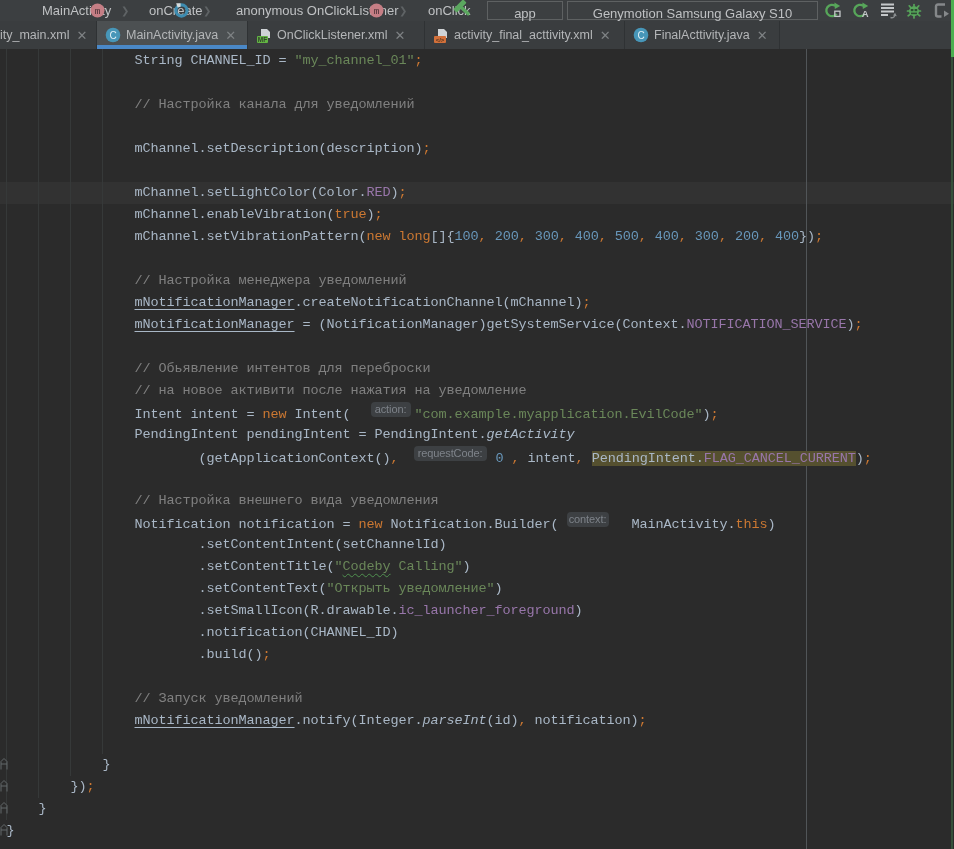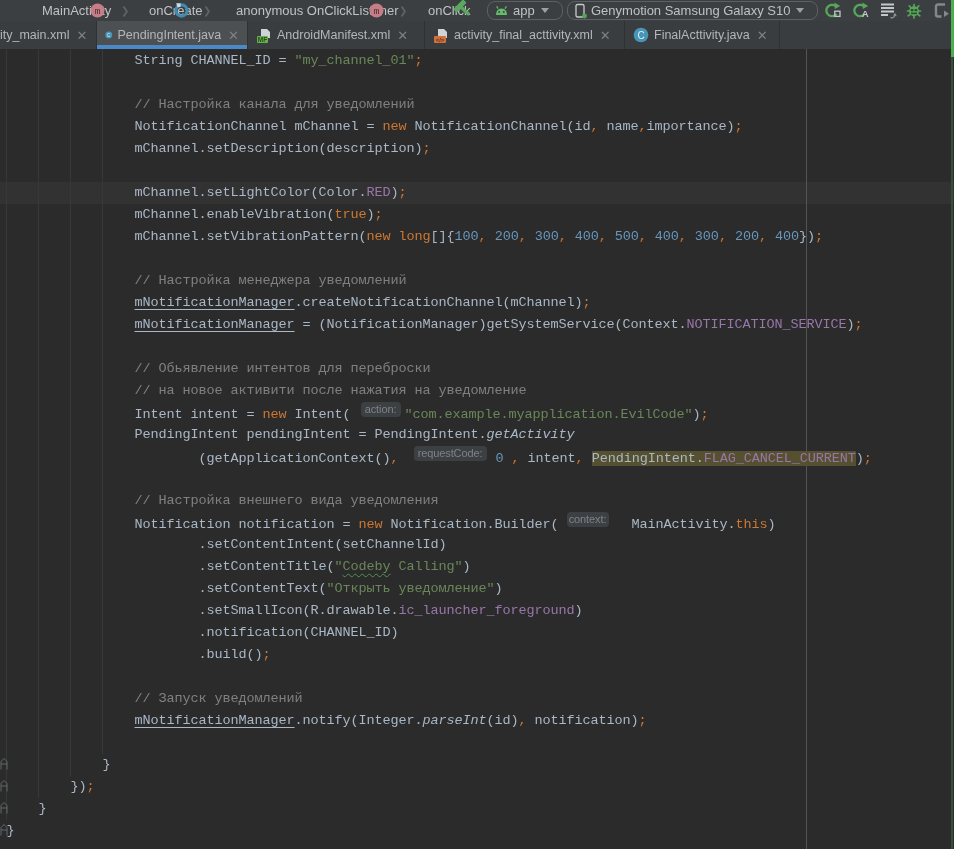--- a/index.html
+++ b/index.html
@@ -1,22 +1,22 @@
 <!DOCTYPE html>
 <html><head><meta charset="utf-8">
 <style>
 * { margin:0; padding:0; box-sizing:content-box; }
 html,body { width:954px; height:849px; overflow:hidden; background:#2B2B2B; }
 .abs { position:absolute; }
 #toolbar { position:absolute; left:0; top:0; width:954px; height:21px; background:#3C3F41;
   font-family:"Liberation Sans", sans-serif; font-size:13px; color:#BFC1C3; }
 #toolbar .bc { position:absolute; top:2px; line-height:17px; white-space:nowrap;margin-left:40px; }
 .sep { color:#5F6365; font-size:10px; top:4px; }
-.combo { position:absolute; top:1px; height:17px; border:1px solid #5E6162; border-radius:8px;
-  display:flex; align-items:center; padding:0 6px; gap:4px; color:#BFC1C3; font-size:13px; }
+.combo { position:absolute; top:1px; height:17px; border:1px solid #5E6162; border-radius:0;
+  display:flex; align-items:center; padding:0 6px; gap:4px; color:#BFC1C3; font-size:13px;flex-direction:column; }
 .caret-down { width:0;height:0;border-left:4px solid transparent;border-right:4px solid transparent;
   border-top:5px solid #9DA0A2; margin-left:2px; }
 #tabbar { position:absolute; left:0; top:21px; width:954px; height:28px; background:#3A3D3F; }
 .tab { position:absolute; top:0; height:28px; display:flex; align-items:center; box-sizing:border-box;
   font-family:"Liberation Sans", sans-serif; font-size:12.5px; color:#B4B6B8; gap:5px;
   padding:0 8px; border-right:1px solid #2F3234; }
 .tab .x { color:#7E8284; font-size:13px; margin-left:2px; }
 .tab.sel { background:#4C5052; }
 .tab.sel:after { content:""; position:absolute; left:0; right:0; bottom:0; height:4px; background:#4A88C7; }
 #editor { position:absolute; left:0; top:49px; width:954px; height:800px; background:#2B2B2B;
@@ -123,30 +123,30 @@
 <path d="M11 8.5 L16 11.8 L11 15.1 Z" fill="#85888A"></path>
 </svg>
 </div>
 <div id="tabbar">
   <div class="tab" style="left:0;width:97px;padding:0 6px 0 0">ity_main.xml<span class="x">✕</span></div>
   <div class="tab sel" style="left:97px;width:151px">
       <svg width="16" height="16" viewBox="0 0 16 16" style="vertical-align:-3px">
 <circle cx="8" cy="8" r="7.3" fill="#4796B8"></circle>
 <text x="8" y="12" font-family="Liberation Sans, sans-serif" font-size="10" fill="#DFEFF5" text-anchor="middle">C</text>
 </svg>
-      <span>PendingIntent.java</span>
+      <span>MainActivity.java</span>
       <span class="x">✕</span>
     </div>
   <div class="tab" style="left:248px;width:177px">
       <svg width="16" height="17" viewBox="0 0 16 17" style="vertical-align:-3px">
 <path d="M5 2 h6 l3 3 v6 h-9 Z" fill="#CFD3D6"></path>
 <rect x="1" y="9" width="11" height="7" rx="1" fill="#62B543"></rect>
 <text x="6.5" y="15" font-family="Liberation Sans, sans-serif" font-size="6.5" font-weight="bold" fill="#34442E" text-anchor="middle">MF</text>
 </svg>
-      <span>AndroidManifest.xml</span>
+      <span>OnClickListener.xml</span>
       <span class="x">✕</span>
     </div>
   <div class="tab" style="left:425px;width:200px">
       <svg width="16" height="17" viewBox="0 0 16 17" style="vertical-align:-3px">
 <path d="M5 2 h6 l3 3 v6 h-9 Z" fill="#CFD3D6"></path>
 <rect x="1" y="9" width="12" height="7" rx="1" fill="#D2703A"></rect>
 <text x="7" y="14.5" font-family="Liberation Sans, sans-serif" font-size="6" font-weight="bold" fill="#54351F" text-anchor="middle">&lt;/&gt;</text>
 </svg>
       <span>activity_final_acttivity.xml</span>
       <span class="x">✕</span>
@@ -163,31 +163,30 @@
 <div id="editor">
   <div id="caretrow"></div>
 <div class="abs" style="left:6px;top:0;width:1px;height:771px;background:#363939"></div>
 <div class="abs" style="left:38px;top:0;width:1px;height:749px;background:#363939"></div>
 <div class="abs" style="left:70px;top:0;width:1px;height:727px;background:#363939"></div>
 <div class="abs" style="left:102px;top:0;width:1px;height:705px;background:#363939"></div>
 
   <div id="margin"></div>
 <div class="cl" style="top:1px">                String CHANNEL_ID = <span class="str">"my_channel_01"</span><span class="kw">;</span></div>
 <div class="cl" style="top:45px">                <span class="cm">// Настройка канала для уведомлений</span></div>
-<div class="cl" style="top:67px">                NotificationChannel mChannel = <span class="kw">new</span> NotificationChannel(id<span class="kw">,</span> name<span class="kw">,</span>importance)<span class="kw">;</span></div>
 <div class="cl" style="top:89px">                mChannel.setDescription(description)<span class="kw">;</span></div>
 <div class="cl" style="top:133px">                mChannel.setLightColor(Color.<span class="pur">RED</span>)<span class="kw">;</span></div>
 <div class="cl" style="top:155px">                mChannel.enableVibration(<span class="kw">true</span>)<span class="kw">;</span></div>
 <div class="cl" style="top:177px">                mChannel.setVibrationPattern(<span class="kw">new</span> <span class="kw">long</span>[]{<span class="num">100</span><span class="kw">,</span> <span class="num">200</span><span class="kw">,</span> <span class="num">300</span><span class="kw">,</span> <span class="num">400</span><span class="kw">,</span> <span class="num">500</span><span class="kw">,</span> <span class="num">400</span><span class="kw">,</span> <span class="num">300</span><span class="kw">,</span> <span class="num">200</span><span class="kw">,</span> <span class="num">400</span>})<span class="kw">;</span></div>
 <div class="cl" style="top:221px">                <span class="cm">// Настройка менеджера уведомлений</span></div>
 <div class="cl" style="top:243px">                <span class="und">mNotificationManager</span>.createNotificationChannel(mChannel)<span class="kw">;</span></div>
 <div class="cl" style="top:265px">                <span class="und">mNotificationManager</span> = (NotificationManager)getSystemService(Context.<span class="pur">NOTIFICATION_SERVICE</span>)<span class="kw">;</span></div>
 <div class="cl" style="top:309px">                <span class="cm">// Обьявление интентов для переброски</span></div>
 <div class="cl" style="top:331px">                <span class="cm">// на новое активити после нажатия на уведомление</span></div>
-<div class="cl" style="top:353px">                Intent intent = <span class="kw">new</span> Intent(<span class="chip" style="width:40px;margin-left:10px;margin-right:4px">action:</span><span class="str">"com.example.myapplication.EvilCode"</span>)<span class="kw">;</span></div>
+<div class="cl" style="top:353px">                Intent intent = <span class="kw">new</span> Intent(<span class="chip" style="width:40px;margin-left:20px;margin-right:4px">action:</span><span class="str">"com.example.myapplication.EvilCode"</span>)<span class="kw">;</span></div>
 <div class="cl" style="top:375px">                PendingIntent pendingIntent = PendingIntent.<span class="itg">getActivity</span></div>
 <div class="cl" style="top:397px">                        (getApplicationContext()<span class="kw">,</span> <span class="chip" style="width:73px;margin-left:7px;margin-right:9px">requestCode:</span><span class="num">0</span> <span class="kw">,</span> intent<span class="kw">,</span> <span class="hl">PendingIntent.<span class="pur">FLAG_CANCEL_CURRENT</span></span>)<span class="kw">;</span></div>
 <div class="cl" style="top:441px">                <span class="cm">// Настройка внешнего вида уведомления</span></div>
 <div class="cl" style="top:463px">                Notification notification = <span class="kw">new</span> Notification.Builder(<span class="chip" style="width:42px;margin-left:8px;margin-right:15px">context:</span> MainActivity.<span class="kw">this</span>)</div>
 <div class="cl" style="top:485px">                        .setContentIntent(setChannelId)</div>
 <div class="cl" style="top:507px">                        .setContentTitle(<span class="str">"</span><span class="sq">Codeby</span><span class="str"> Calling"</span>)</div>
 <div class="cl" style="top:529px">                        .setContentText(<span class="str">"Открыть уведомление"</span>)</div>
 <div class="cl" style="top:551px">                        .setSmallIcon(R.drawable.<span class="pur">ic_launcher_foreground</span>)</div>
 <div class="cl" style="top:573px">                        .notification(CHANNEL_ID)</div>
 <div class="cl" style="top:595px">                        .build()<span class="kw">;</span></div>

